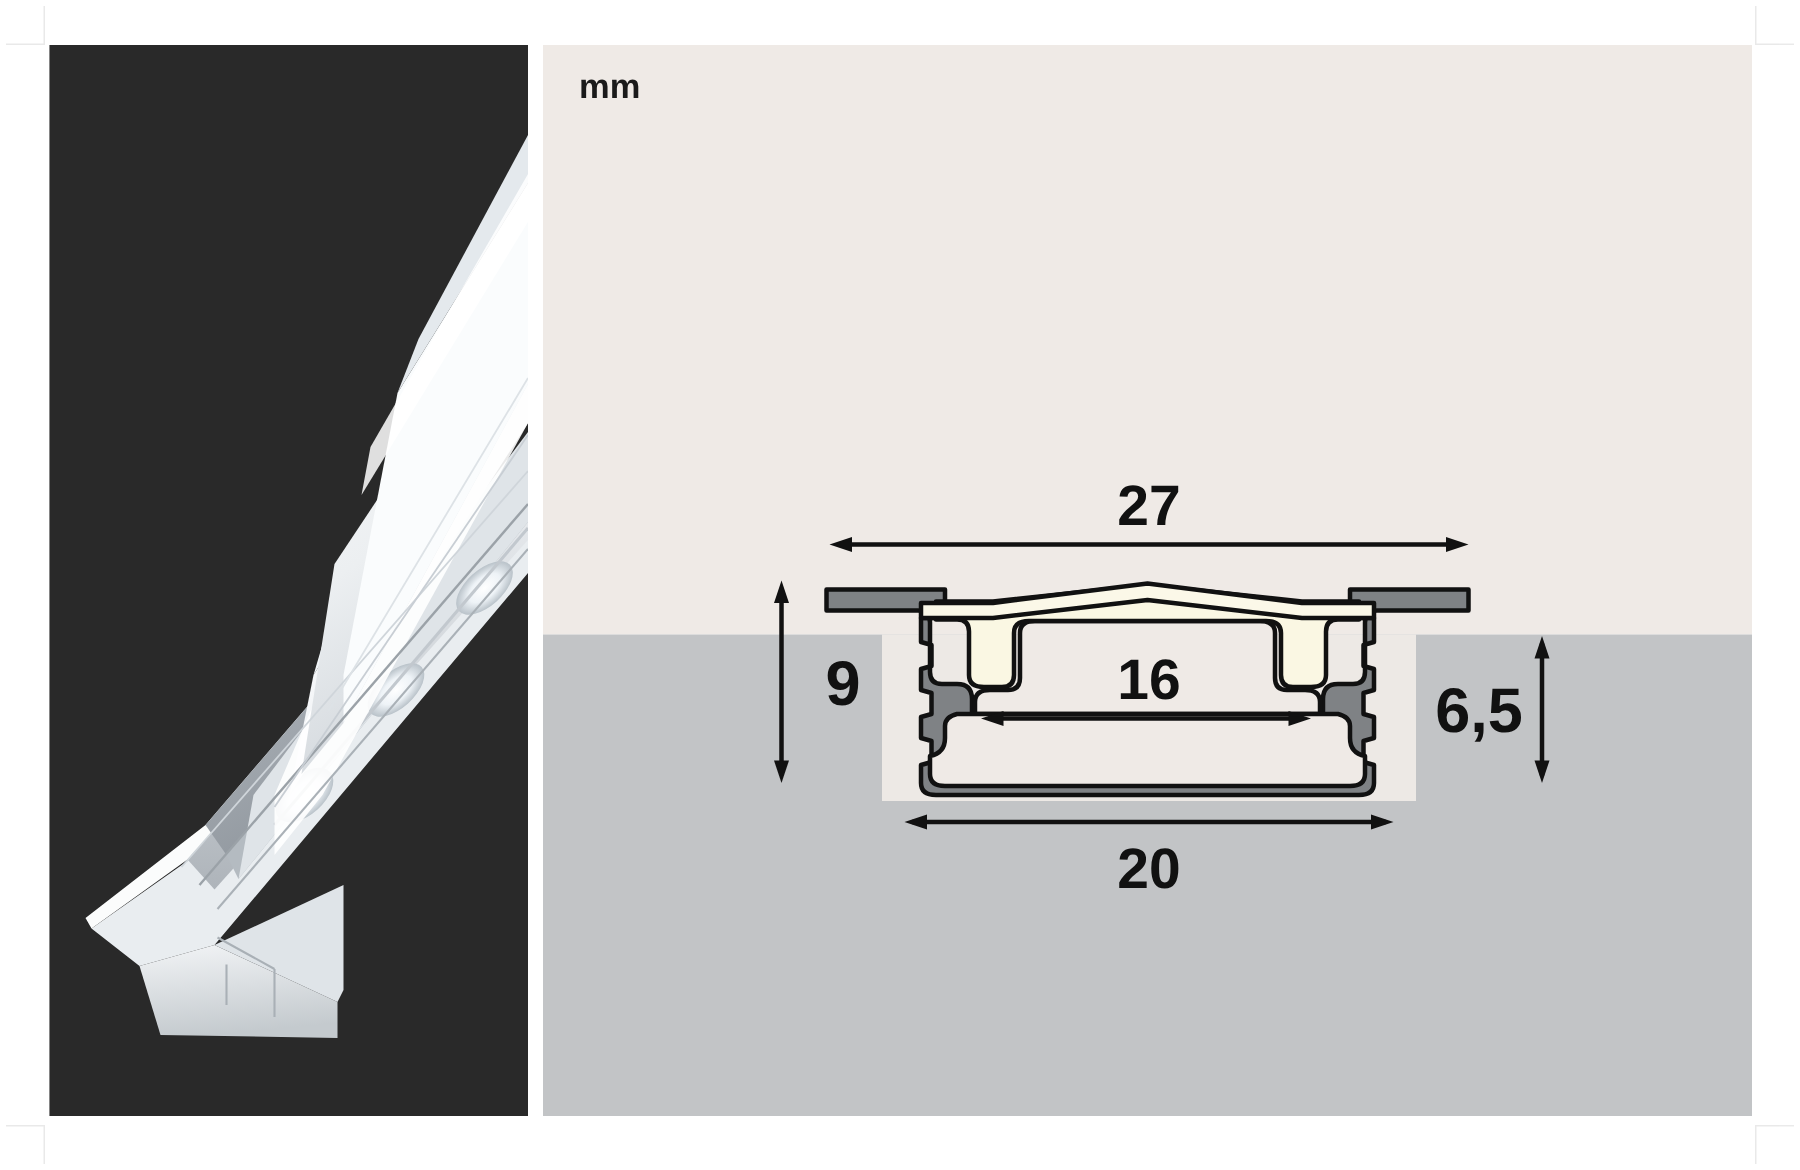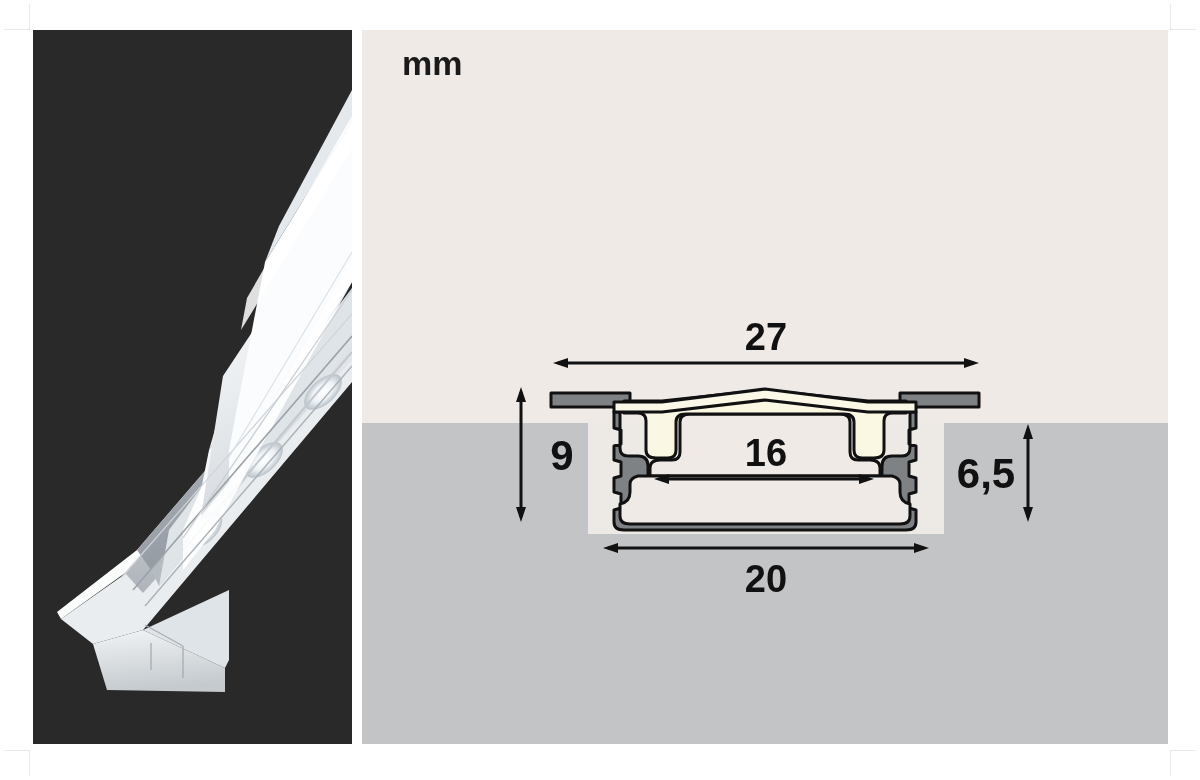--- a/index.html
+++ b/index.html
@@ -68,26 +68,25 @@
     width: 806px;
     height: 714px;
     overflow: hidden;
   }
   #diagram-panel svg { display: block; }
 
   .unit-label {
     position: absolute;
     left: 24px;
     top: 16px;
-    font-size: 34px;
+    font-size: 23px;
     font-weight: 700;
     color: #1a1a1a;
     letter-spacing: 0px;
     line-height: 1;
-    margin-left: 16px;
   }
 </style>
 </head>
 <body>
 
 <div id="page">
 
   <div class="crop-mark cm-tl"></div>
   <div class="crop-mark cm-tr"></div>
   <div class="crop-mark cm-bl"></div>

